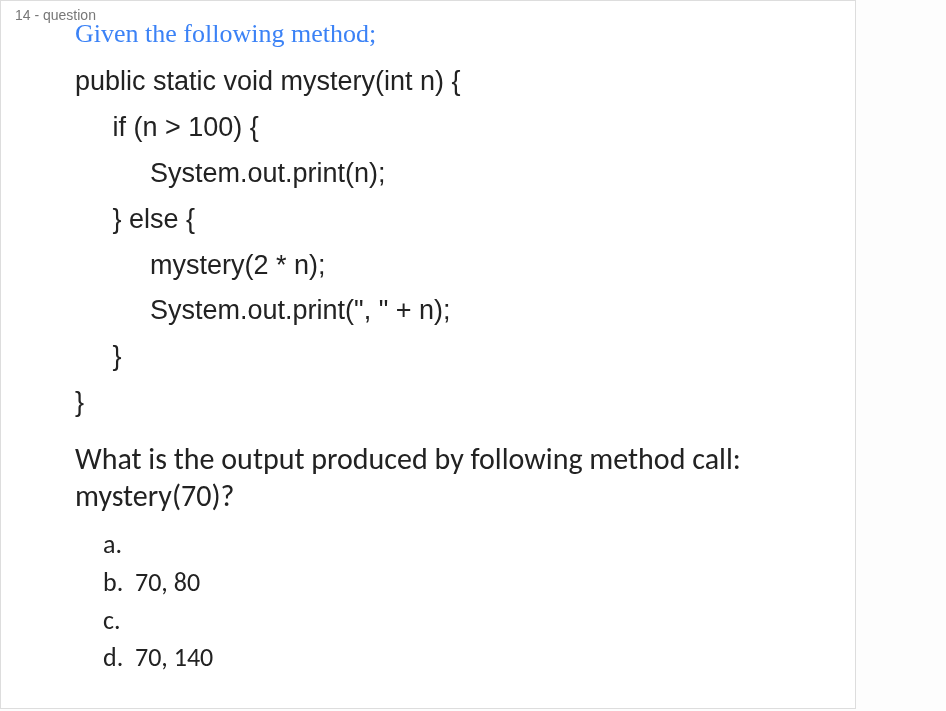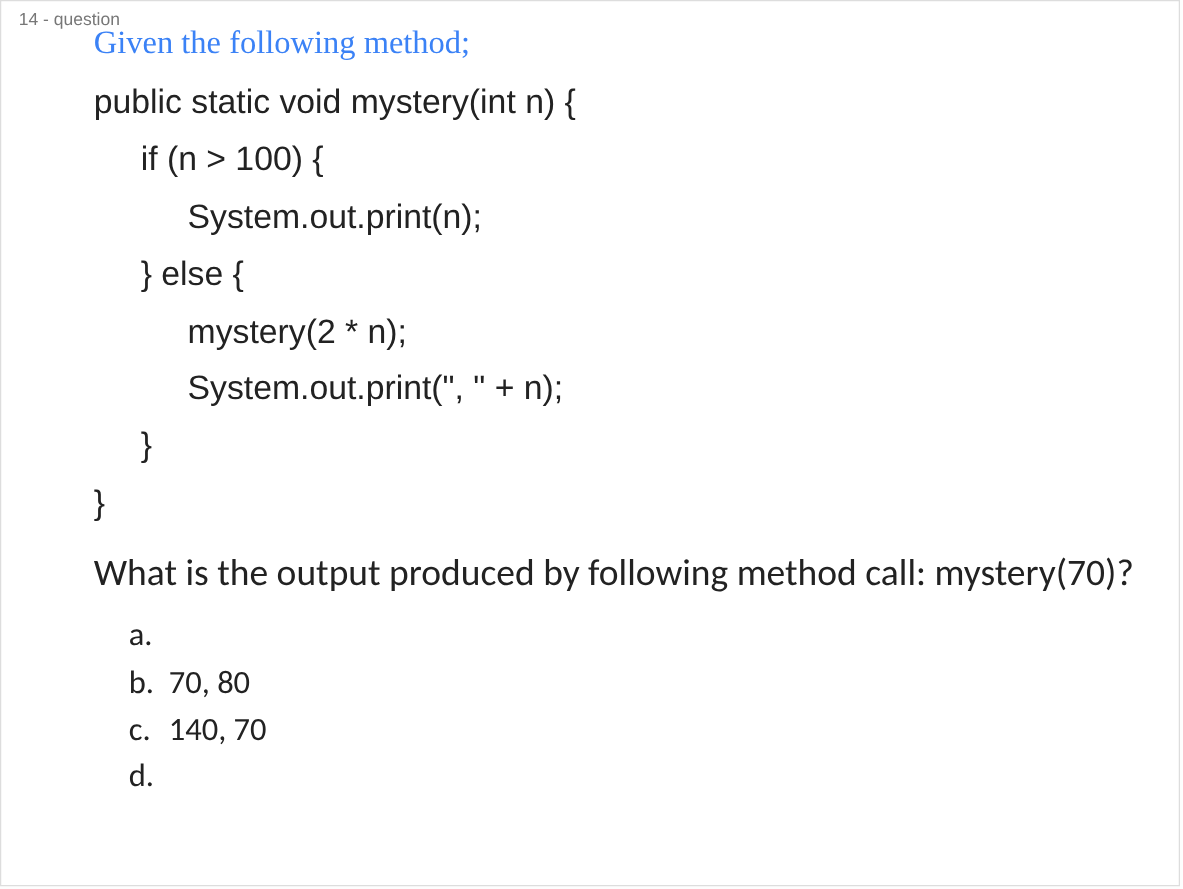--- a/index.html
+++ b/index.html
@@ -9,21 +9,21 @@
     }
     body {
       font-family: Calibri, Arial, sans-serif;
       background: #fdfdfd;
       width: 946px;
       height: 711px;
       position: relative;
     }
     .container {
       border: 1px solid #ddd;
-      width: 944px;
+      width: 856px;
       min-height: 709px;
       margin: 0;
       background: #fff;
       position: relative;
     }
     .question-number {
       position: absolute;
       top: 6px;
       left: 14px;
       font-size: 14px;
@@ -86,20 +86,20 @@
     <div class="options">
       <div class="option-row">
         <span class="option-letter">a.</span>
       </div>
       <div class="option-row">
         <span class="option-letter">b.</span>
         <span>70, 80</span>
       </div>
       <div class="option-row">
         <span class="option-letter">c.</span>
-        <span>140, 70</span>
       </div>
       <div class="option-row">
         <span class="option-letter">d.</span>
+        <span>70, 140</span>
       </div>
     </div>
   </div>
 </div>
 
 </body></html>

